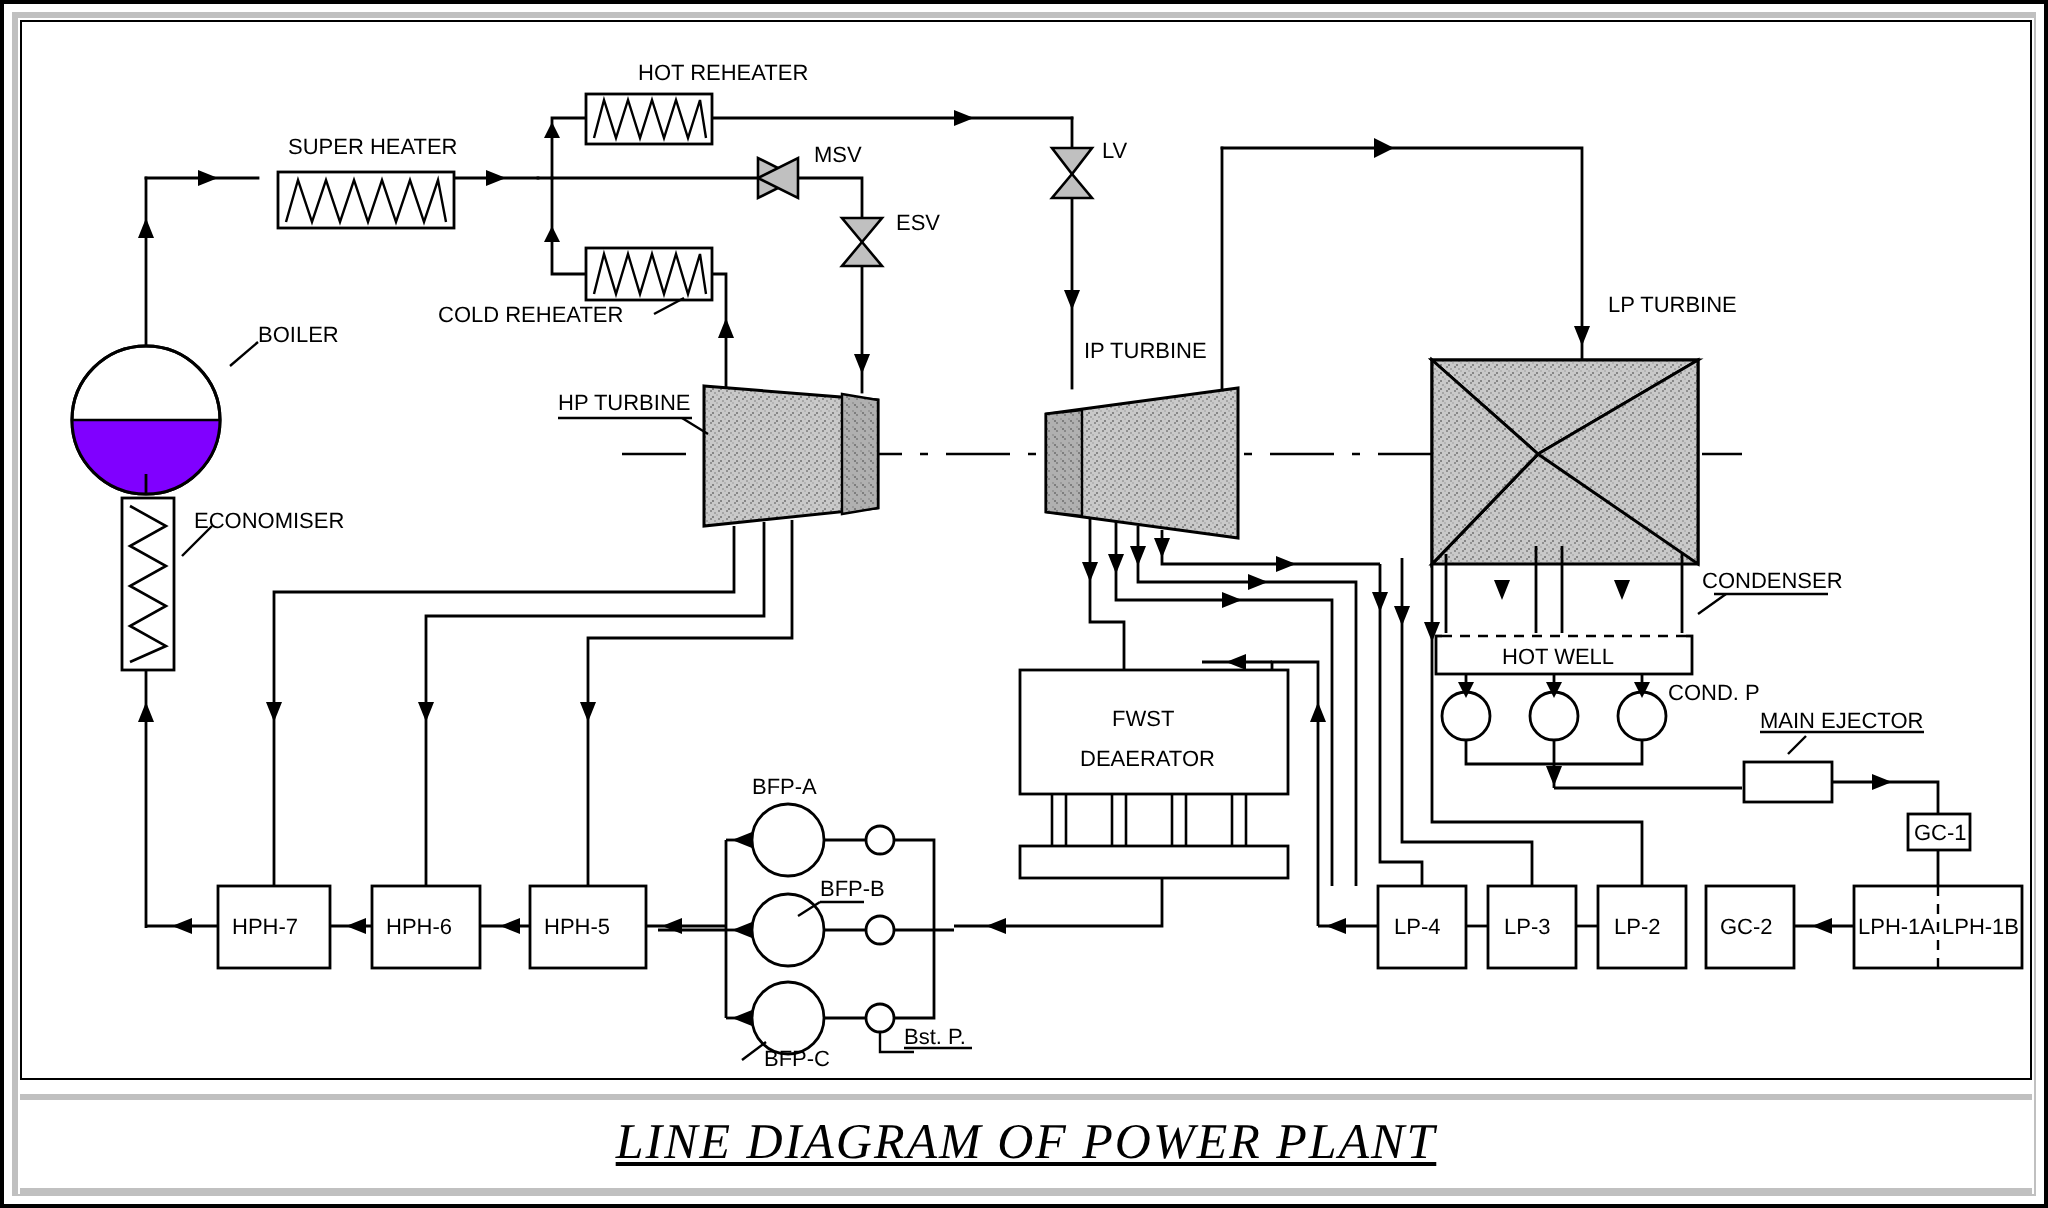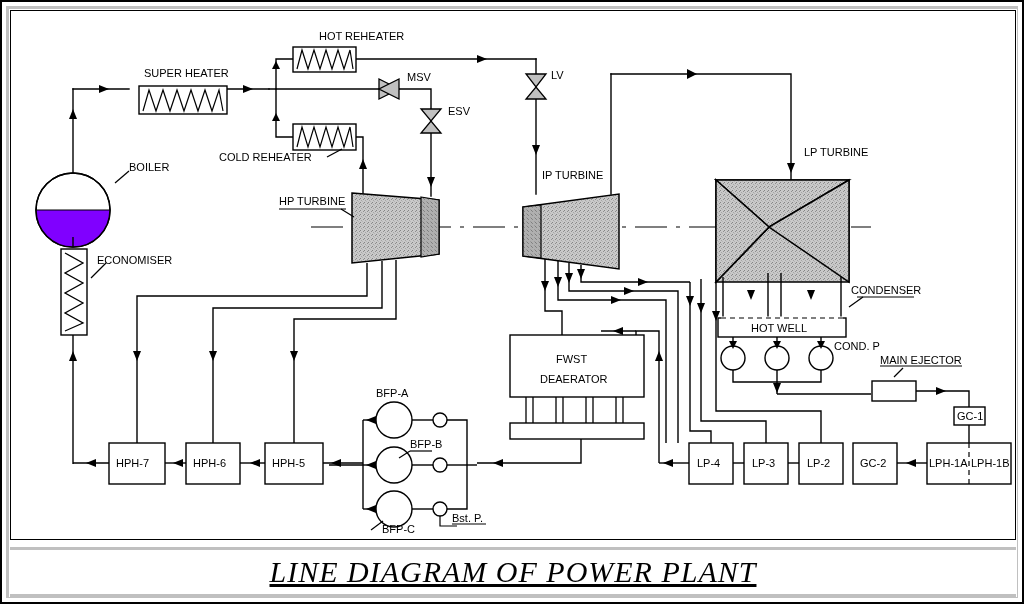--- a/index.html
+++ b/index.html
@@ -16,21 +16,21 @@
          border-right:1px solid #c0c0c0;border-bottom:1px solid #c0c0c0;
          background:#ffffff;}
   #canvasarea{position:absolute;left:8px;top:8px;width:1006px;height:530px;
          box-sizing:border-box;border:1px solid #000;background:#fff;
          overflow:hidden;}
   #titlebar{position:absolute;left:8px;top:545px;width:1006px;height:50px;
          box-sizing:border-box;background:#ffffff;
          border-top:3px solid #c0c0c0;border-bottom:3px solid #c0c0c0;
          display:flex;align-items:center;justify-content:center;}
   #titletext{font-family:"Liberation Serif","DejaVu Serif",serif;
-         font-style:italic;font-size:30px;letter-spacing:1px;color:#000;
+         font-style:italic;font-size:25px;letter-spacing:1px;color:#000;
          text-decoration:underline;white-space:nowrap;}
 
   svg{position:absolute;left:0;top:0;}
   text{font-family:"Liberation Sans","DejaVu Sans",sans-serif;
        font-size:11px;fill:#000;}
 </style>
 </head>
 <body>
 
 <div id="frame">

